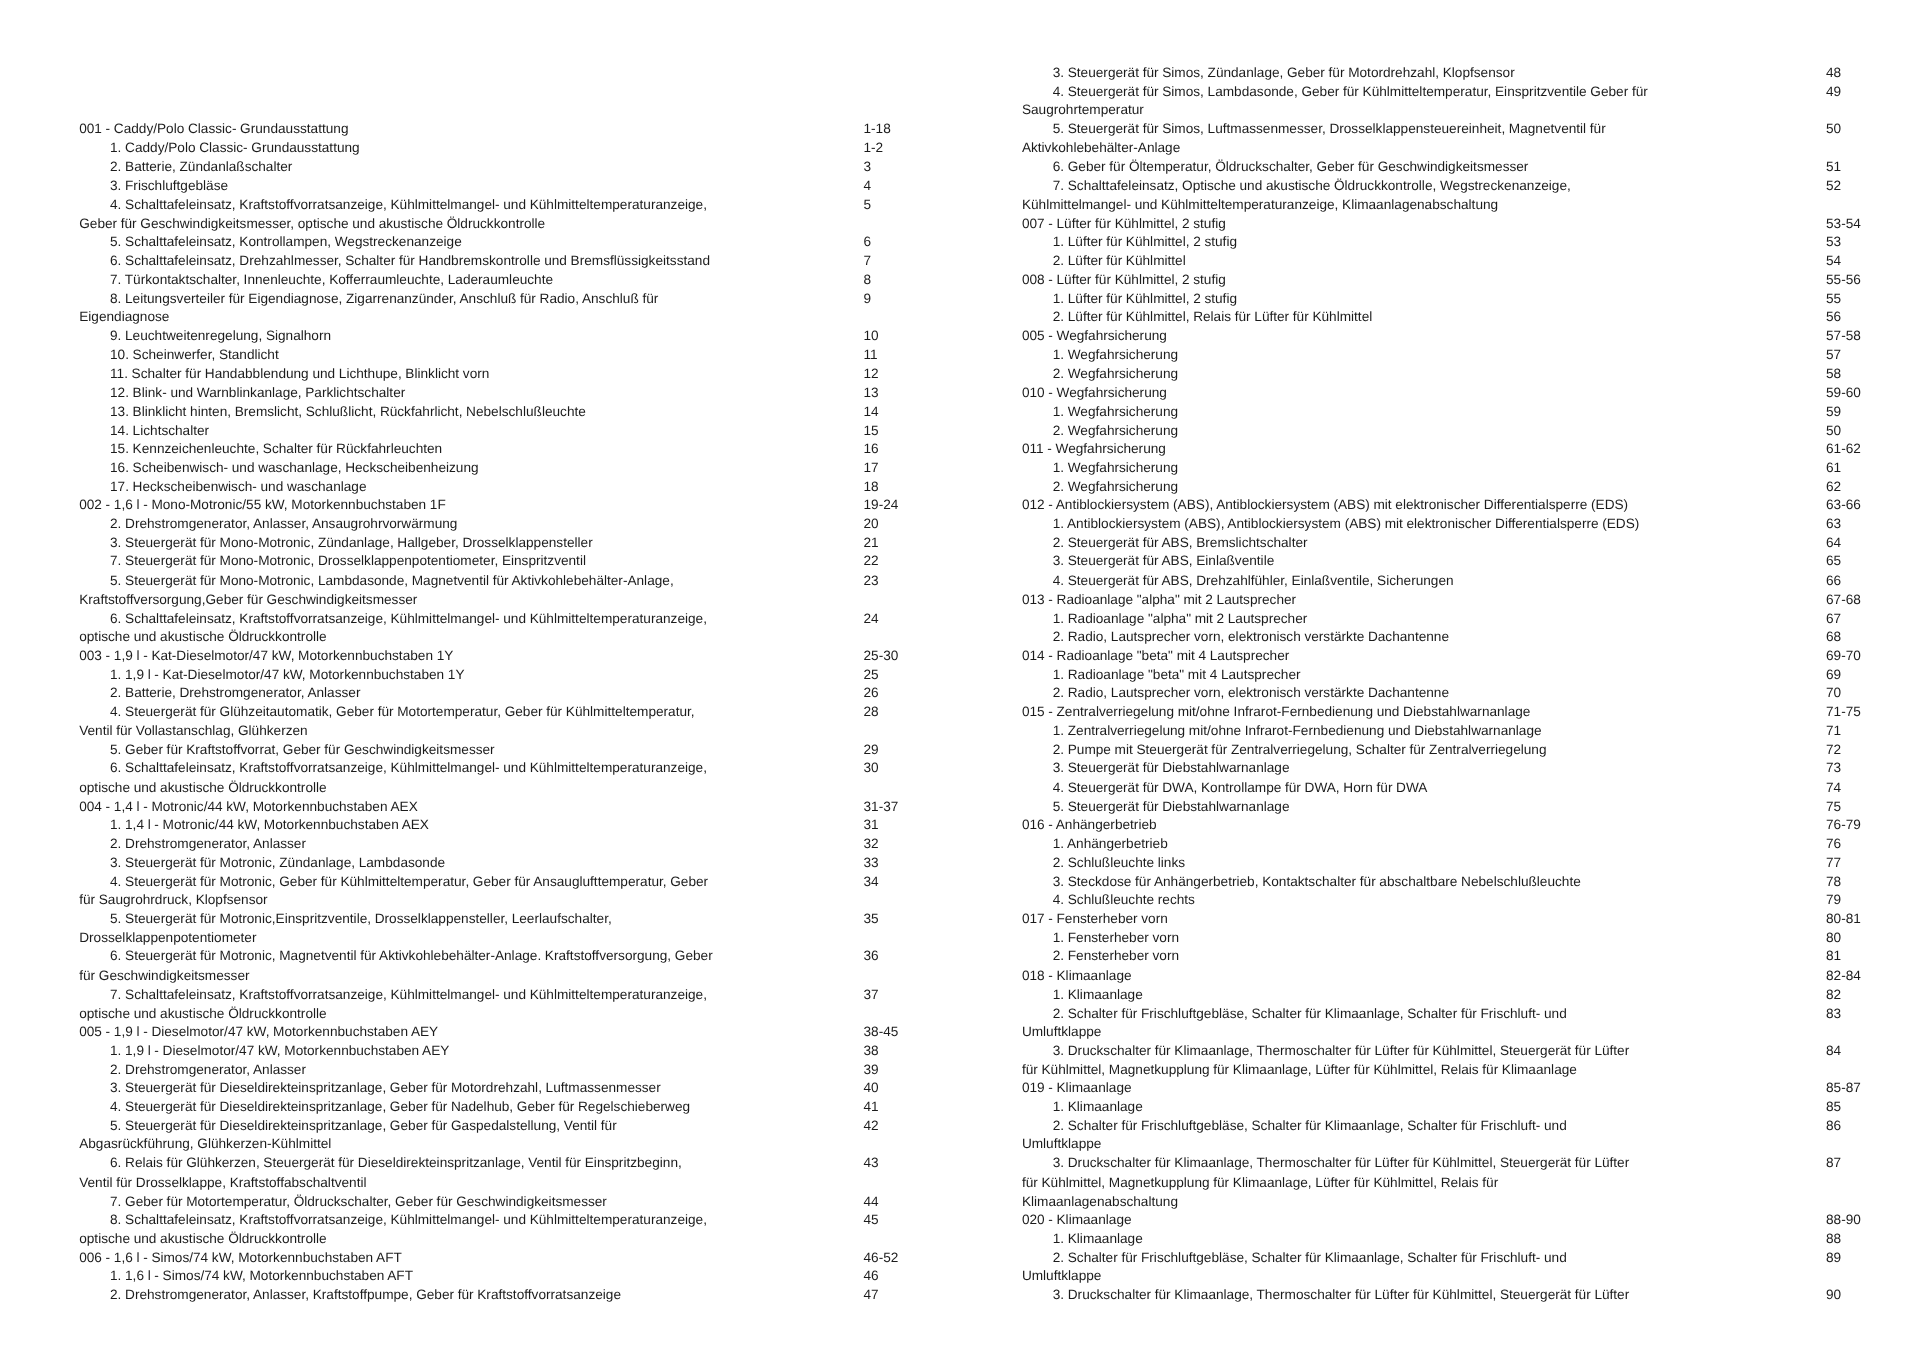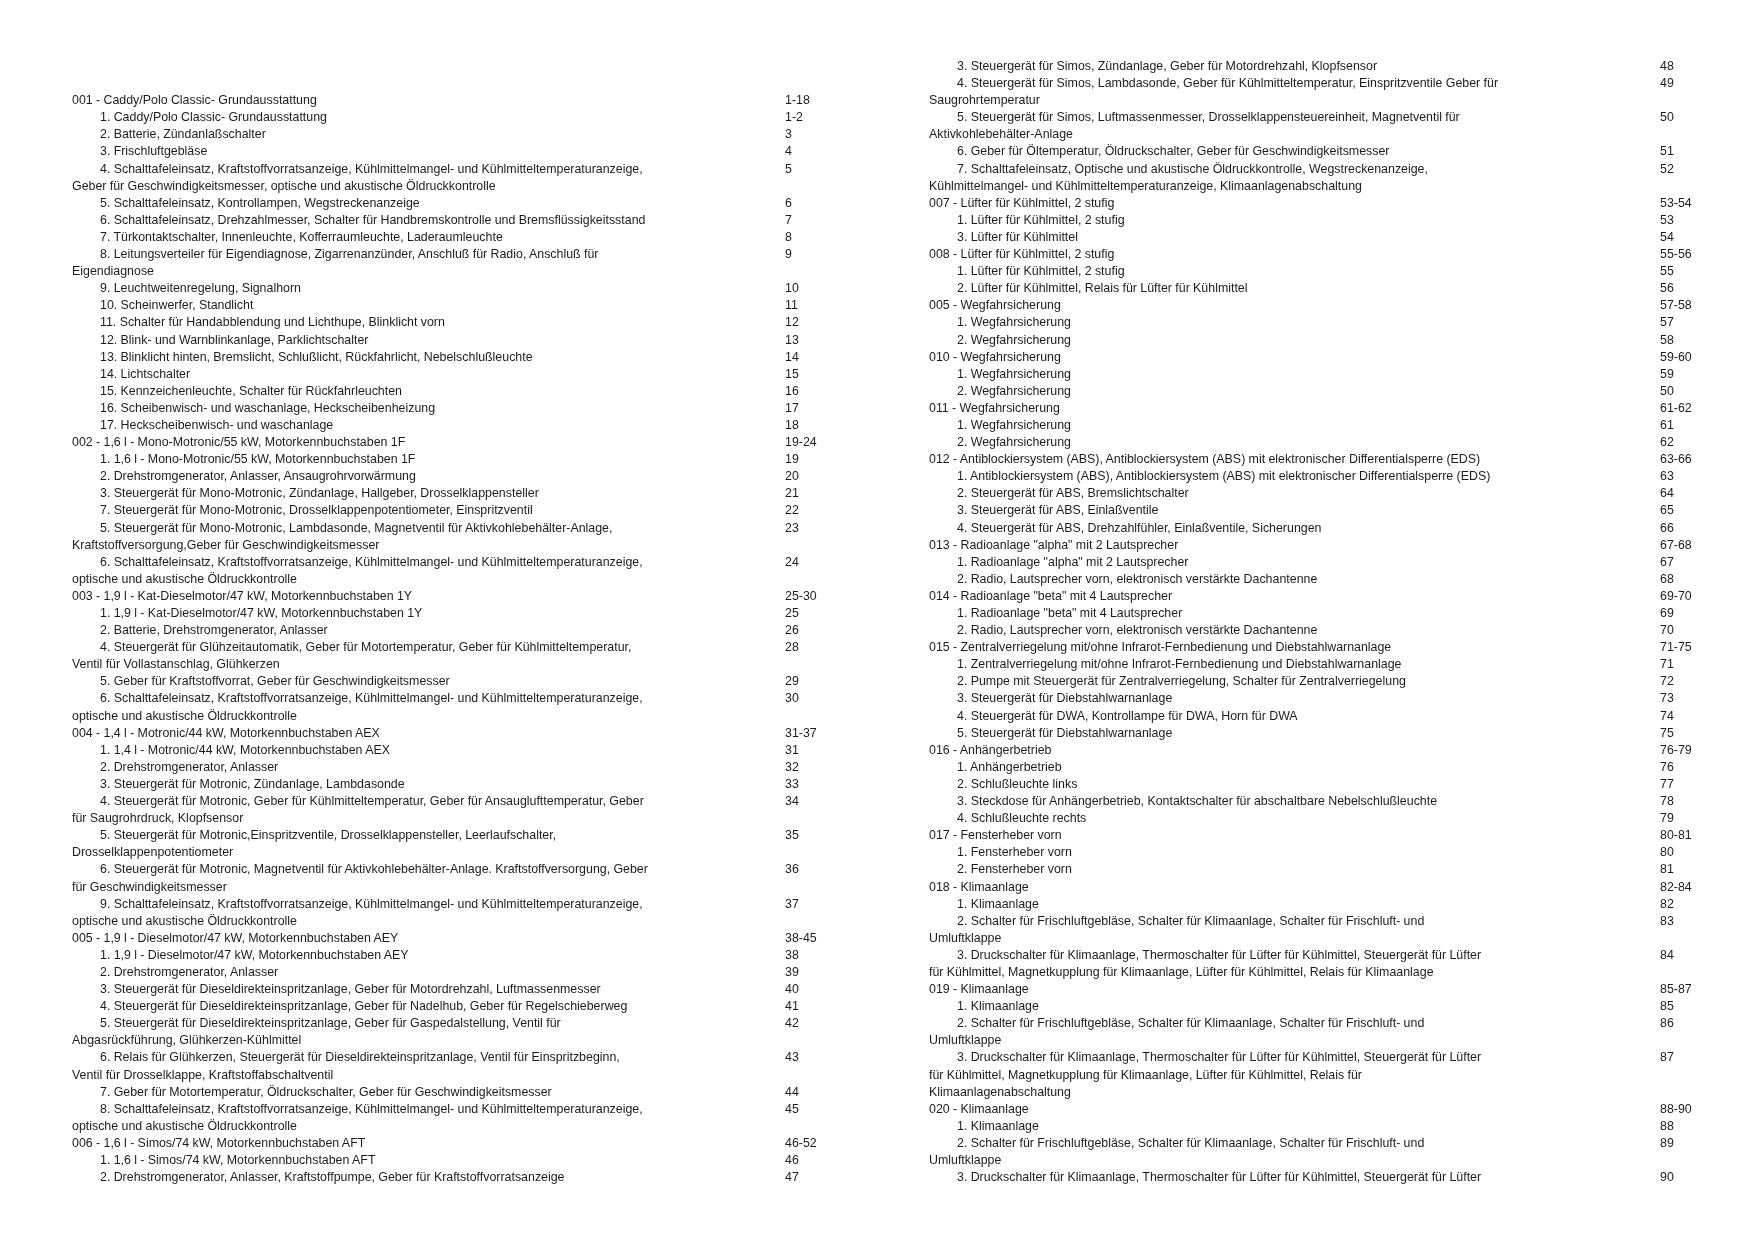--- a/index.html
+++ b/index.html
@@ -231,28 +231,20 @@
               <td class="label">
                 <span class="wrapbox">
                   <span class="l1">002 - 1,6 l - Mono-Motronic/55 kW, Motorkennbuchstaben 1F</span>
                 </span>
               </td>
               <td class="pages">19-24</td>
             </tr>
             <tr class="lvl-item">
               <td class="label">
                 <span class="wrapbox">
-                  <span class="l1">1. 1,6 l - Mono-Motronic/55 kW, Motorkennbuchstaben 1F</span>
-                </span>
-              </td>
-              <td class="pages">19</td>
-            </tr>
-            <tr class="lvl-item">
-              <td class="label">
-                <span class="wrapbox">
                   <span class="l1">2. Drehstromgenerator, Anlasser, Ansaugrohrvorwärmung</span>
                 </span>
               </td>
               <td class="pages">20</td>
             </tr>
             <tr class="lvl-item">
               <td class="label">
                 <span class="wrapbox">
                   <span class="l1">3. Steuergerät für Mono-Motronic, Zündanlage, Hallgeber, Drosselklappensteller</span>
                 </span>
@@ -390,21 +382,21 @@
                 <span class="wrapbox">
                   <span class="l1">6. Steuergerät für Motronic, Magnetventil für Aktivkohlebehälter-Anlage. Kraftstoffversorgung, Geber</span>
                   <span class="l2">für Geschwindigkeitsmesser</span>
                 </span>
               </td>
               <td class="pages">36</td>
             </tr>
             <tr class="lvl-item">
               <td class="label">
                 <span class="wrapbox">
-                  <span class="l1">9. Schalttafeleinsatz, Kraftstoffvorratsanzeige, Kühlmittelmangel- und Kühlmitteltemperaturanzeige,</span>
+                  <span class="l1">7. Schalttafeleinsatz, Kraftstoffvorratsanzeige, Kühlmittelmangel- und Kühlmitteltemperaturanzeige,</span>
                   <span class="l2">optische und akustische Öldruckkontrolle</span>
                 </span>
               </td>
               <td class="pages">37</td>
             </tr>
             <tr class="lvl-group">
               <td class="label">
                 <span class="wrapbox">
                   <span class="l1">005 - 1,9 l - Dieselmotor/47 kW, Motorkennbuchstaben AEY</span>
                 </span>
@@ -564,21 +556,21 @@
               <td class="label">
                 <span class="wrapbox">
                   <span class="l1">1. Lüfter für Kühlmittel, 2 stufig</span>
                 </span>
               </td>
               <td class="pages">53</td>
             </tr>
             <tr class="lvl-item">
               <td class="label">
                 <span class="wrapbox">
-                  <span class="l1">3. Lüfter für Kühlmittel</span>
+                  <span class="l1">2. Lüfter für Kühlmittel</span>
                 </span>
               </td>
               <td class="pages">54</td>
             </tr>
             <tr class="lvl-group">
               <td class="label">
                 <span class="wrapbox">
                   <span class="l1">008 - Lüfter für Kühlmittel, 2 stufig</span>
                 </span>
               </td>

